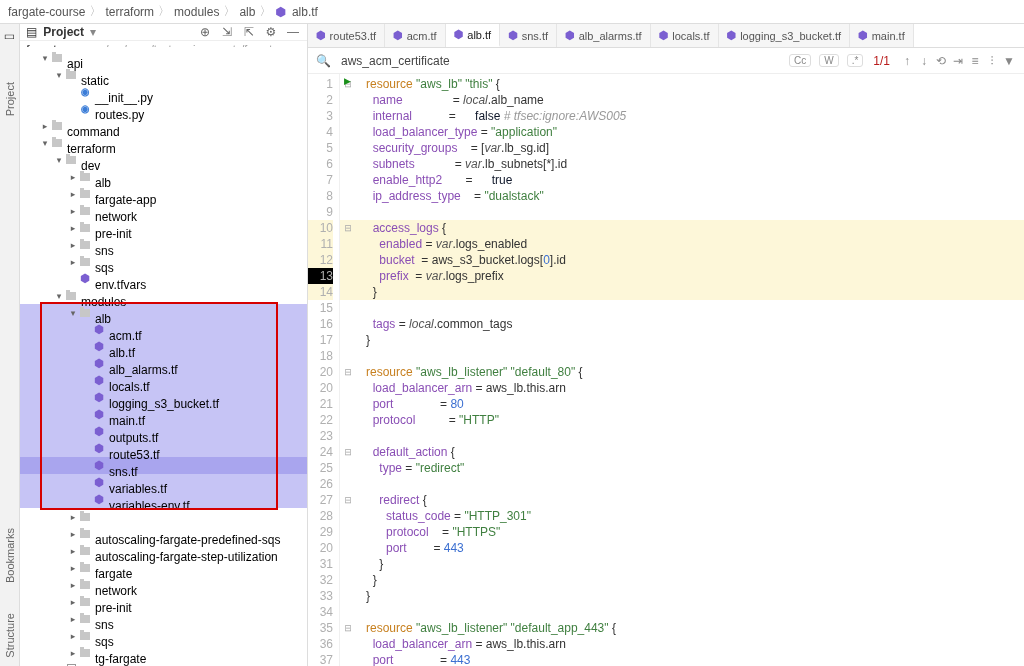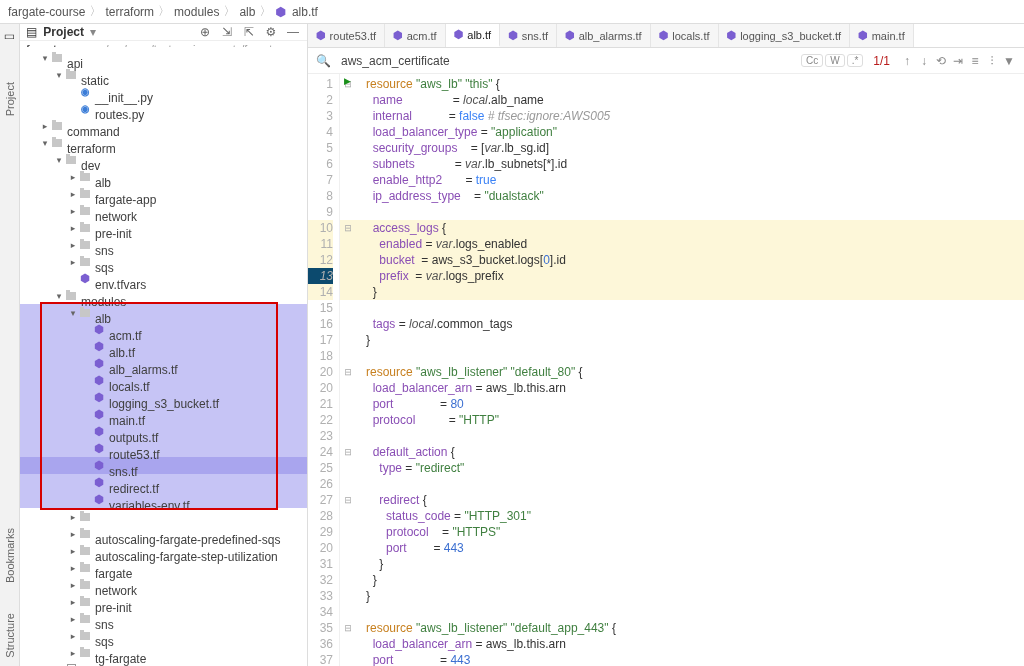--- a/index.html
+++ b/index.html
@@ -15,56 +15,56 @@
 .sidebar-head { height: 24px; display: flex; align-items: center; padding: 0 6px; border-bottom: 1px solid #eee; gap: 6px; }
 .sidebar-head .title { font-weight: 600; color: #333; }
 .sidebar-head .spacer { flex: 1; }
 .sidebar-head .tool { width: 16px; height: 16px; display: flex; align-items:center; justify-content:center; color:#666; cursor:pointer; }
 .path-row { padding: 2px 6px 4px 6px; color: #999; font-size: 11px; white-space: nowrap; overflow: hidden; }
 .path-row .pname { color: #555; font-weight: 600; }
 .tree { flex: 1; overflow: auto; padding: 2px 0 10px 0; }
 .tree-row { display: flex; align-items: center; height: 17px; padding-left: 6px; white-space: nowrap; cursor: pointer; }
 .tree-row .tw { display: inline-block; width: 10px; text-align: center; color: #666; font-size: 9px; }
 .tree-row .ficon { width: 14px; display: inline-flex; justify-content: center; margin-right: 3px; }
-.tree-row .lbl { color: #404040; margin-top: 13px; }
+.tree-row .lbl { color: #000000; margin-top: 13px; }
 .folder-icon { width:10px; height:8px; background:#c7c7c7; position:relative; }
 .folder-icon::before { content:''; position:absolute; top:-2px; left:0; width:4px; height:2px; background:#c7c7c7;}
 .tf-glyph { color:#7b5fd1; font-weight:bold; font-size:11px; }
 .py-glyph { color:#3b7dd8; font-weight:bold; font-size:10px; }
 .file-glyph { width:9px; height:11px; border:1px solid #999; background:#fff;}
 .highlighted-region { background: #c6c4f5; }
 .highlight-border { position:absolute; border:2px solid #d60000; pointer-events:none; }
 .tree-wrap { position: relative; }
 .editor { flex: 1; display: flex; flex-direction: column; }
 .tabs { height: 24px; display: flex; align-items: stretch; border-bottom: 1px solid #ddd; overflow:hidden; }
 .tab { display: flex; align-items: center; padding: 0 8px; gap: 4px; border-right: 1px solid #e5e5e5; color:#555; font-size: 11px; cursor:pointer; }
 .tab.active { background: #fff; border-bottom: 2px solid #fff; color:#222; }
 .tab:not(.active) { background: #f6f6f6; }
 .tab .tfic { color:#7b5fd1; font-weight:bold; }
 .searchbar { height: 26px; display: flex; align-items: center; padding: 0 8px; border-bottom: 1px solid #eee; gap:10px; }
 .searchbar .mag { color:#888; }
 .searchbar .qtext { color:#444; flex:0 0 auto; }
 .searchbar .spacer { flex:1; }
-.searchbar .grp { display:flex; align-items:center; gap:2px; color:#999; }
+.searchbar .grp { display:flex; align-items:center; gap:8px; color:#999; }
 .searchbar .grp .chip { border:1px solid #ddd; padding:0 4px; border-radius:3px; font-size:10px; color:#888;}
 .searchbar .count { color:#b91c1c; }
 .searchbar .nav { display:flex; gap:3px;}
 .searchbar .nav span { width:14px; text-align:center; color:#888; cursor:pointer;}
 .gutter { width: 32px; background:#fff; text-align:right; color:#b0b0b0; padding: 2px 6px 0 0; border-right:1px solid #f0f0f0; user-select:none;}
 .gutter .ln { height: 16px; line-height:16px; }
 .fold-gut { width:16px; padding-top:2px;}
 .fold-gut .fg { height:16px; display:flex; align-items:center; justify-content:center; color:#aaa; font-size:9px;}
 .code { flex:1; padding: 2px 0 0 10px; white-space: pre; }
 .code .line { height:16px; line-height:16px; }
 .code .hl { background:#fdf7d9; display:block; margin-left:-10px; padding-left:10px; }
 .tok-kw { color:#c78020; }
 .tok-attr { color:#8a4fb5; }
 .tok-str { color:#3f7f3f; }
 .tok-num { color:#3b6fd1; }
-.tok-bool { color:#3b82f6; }
+.tok-bool { color:#0f172a;margin-left:16px; }
 .tok-var { font-style:italic; color:#555;text-align:right;}
 .tok-punct { color:#333; }
 .tok-comment { color:#999; font-style:italic;}
 .run-tri { position:absolute; left:0; top:2px; color:#1a8f1a; font-size:9px;}
 .code-wrap { position:relative; flex:1; display:flex; overflow:hidden;}
 
 .left-gutter .bottom { margin-top:auto; margin-bottom:8px; display:flex; flex-direction:column; gap:30px; align-items:center;}
 </style>
 </head>
 <body>
@@ -283,21 +283,21 @@
             <span class="ficon">
               <span class="tf-glyph">⬢</span>
             </span>
             <span class="lbl">sns.tf</span>
           </div>
           <div class="tree-row highlighted-region" style="padding-left: 62px;">
             <span class="tw"></span>
             <span class="ficon">
               <span class="tf-glyph">⬢</span>
             </span>
-            <span class="lbl">redirect.tf</span>
+            <span class="lbl">variables.tf</span>
           </div>
           <div class="tree-row highlighted-region" style="padding-left: 62px;">
             <span class="tw"></span>
             <span class="ficon">
               <span class="tf-glyph">⬢</span>
             </span>
             <span class="lbl">variables-env.tf</span>
           </div>
           <div class="tree-row" style="padding-left: 48px;">
             <span class="tw">▸</span>
@@ -436,21 +436,21 @@
           <div class="ln">3</div>
           <div class="ln">4</div>
           <div class="ln">5</div>
           <div class="ln">6</div>
           <div class="ln">7</div>
           <div class="ln">8</div>
           <div class="ln">9</div>
           <div class="ln" style="background: rgb(253, 247, 217);">10</div>
           <div class="ln" style="background: rgb(253, 247, 217);">11</div>
           <div class="ln" style="background: rgb(253, 247, 217);">12</div>
-          <div class="ln" style="background: #0c4a6e; font-style: italic;">13</div>
+          <div class="ln" style="background: #000000;">13</div>
           <div class="ln" style="background: rgb(253, 247, 217);">14</div>
           <div class="ln">15</div>
           <div class="ln">16</div>
           <div class="ln">17</div>
           <div class="ln">18</div>
           <div class="ln">20</div>
           <div class="ln">20</div>
           <div class="ln">21</div>
           <div class="ln">22</div>
           <div class="ln">23</div>

